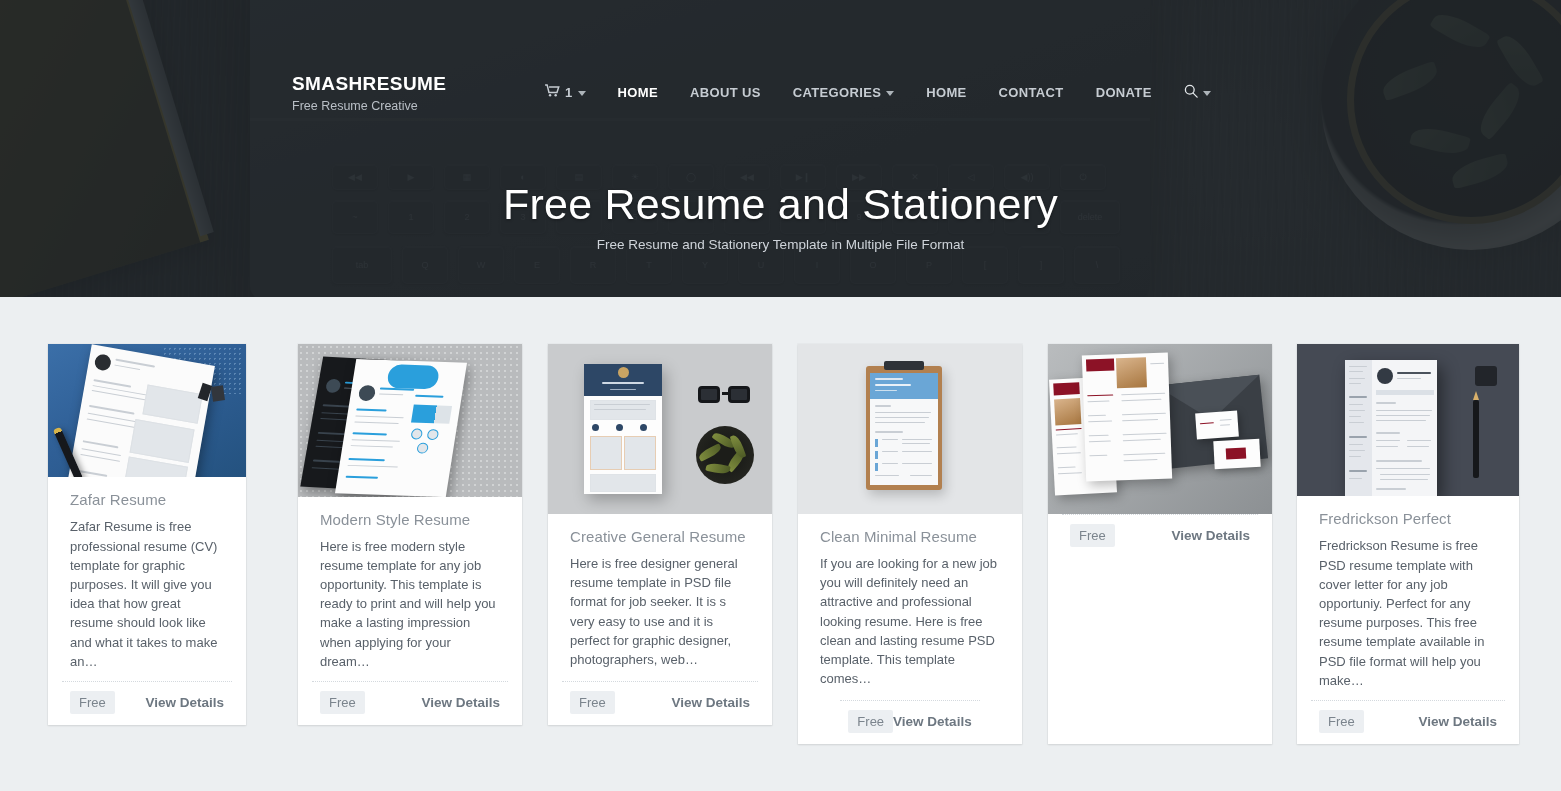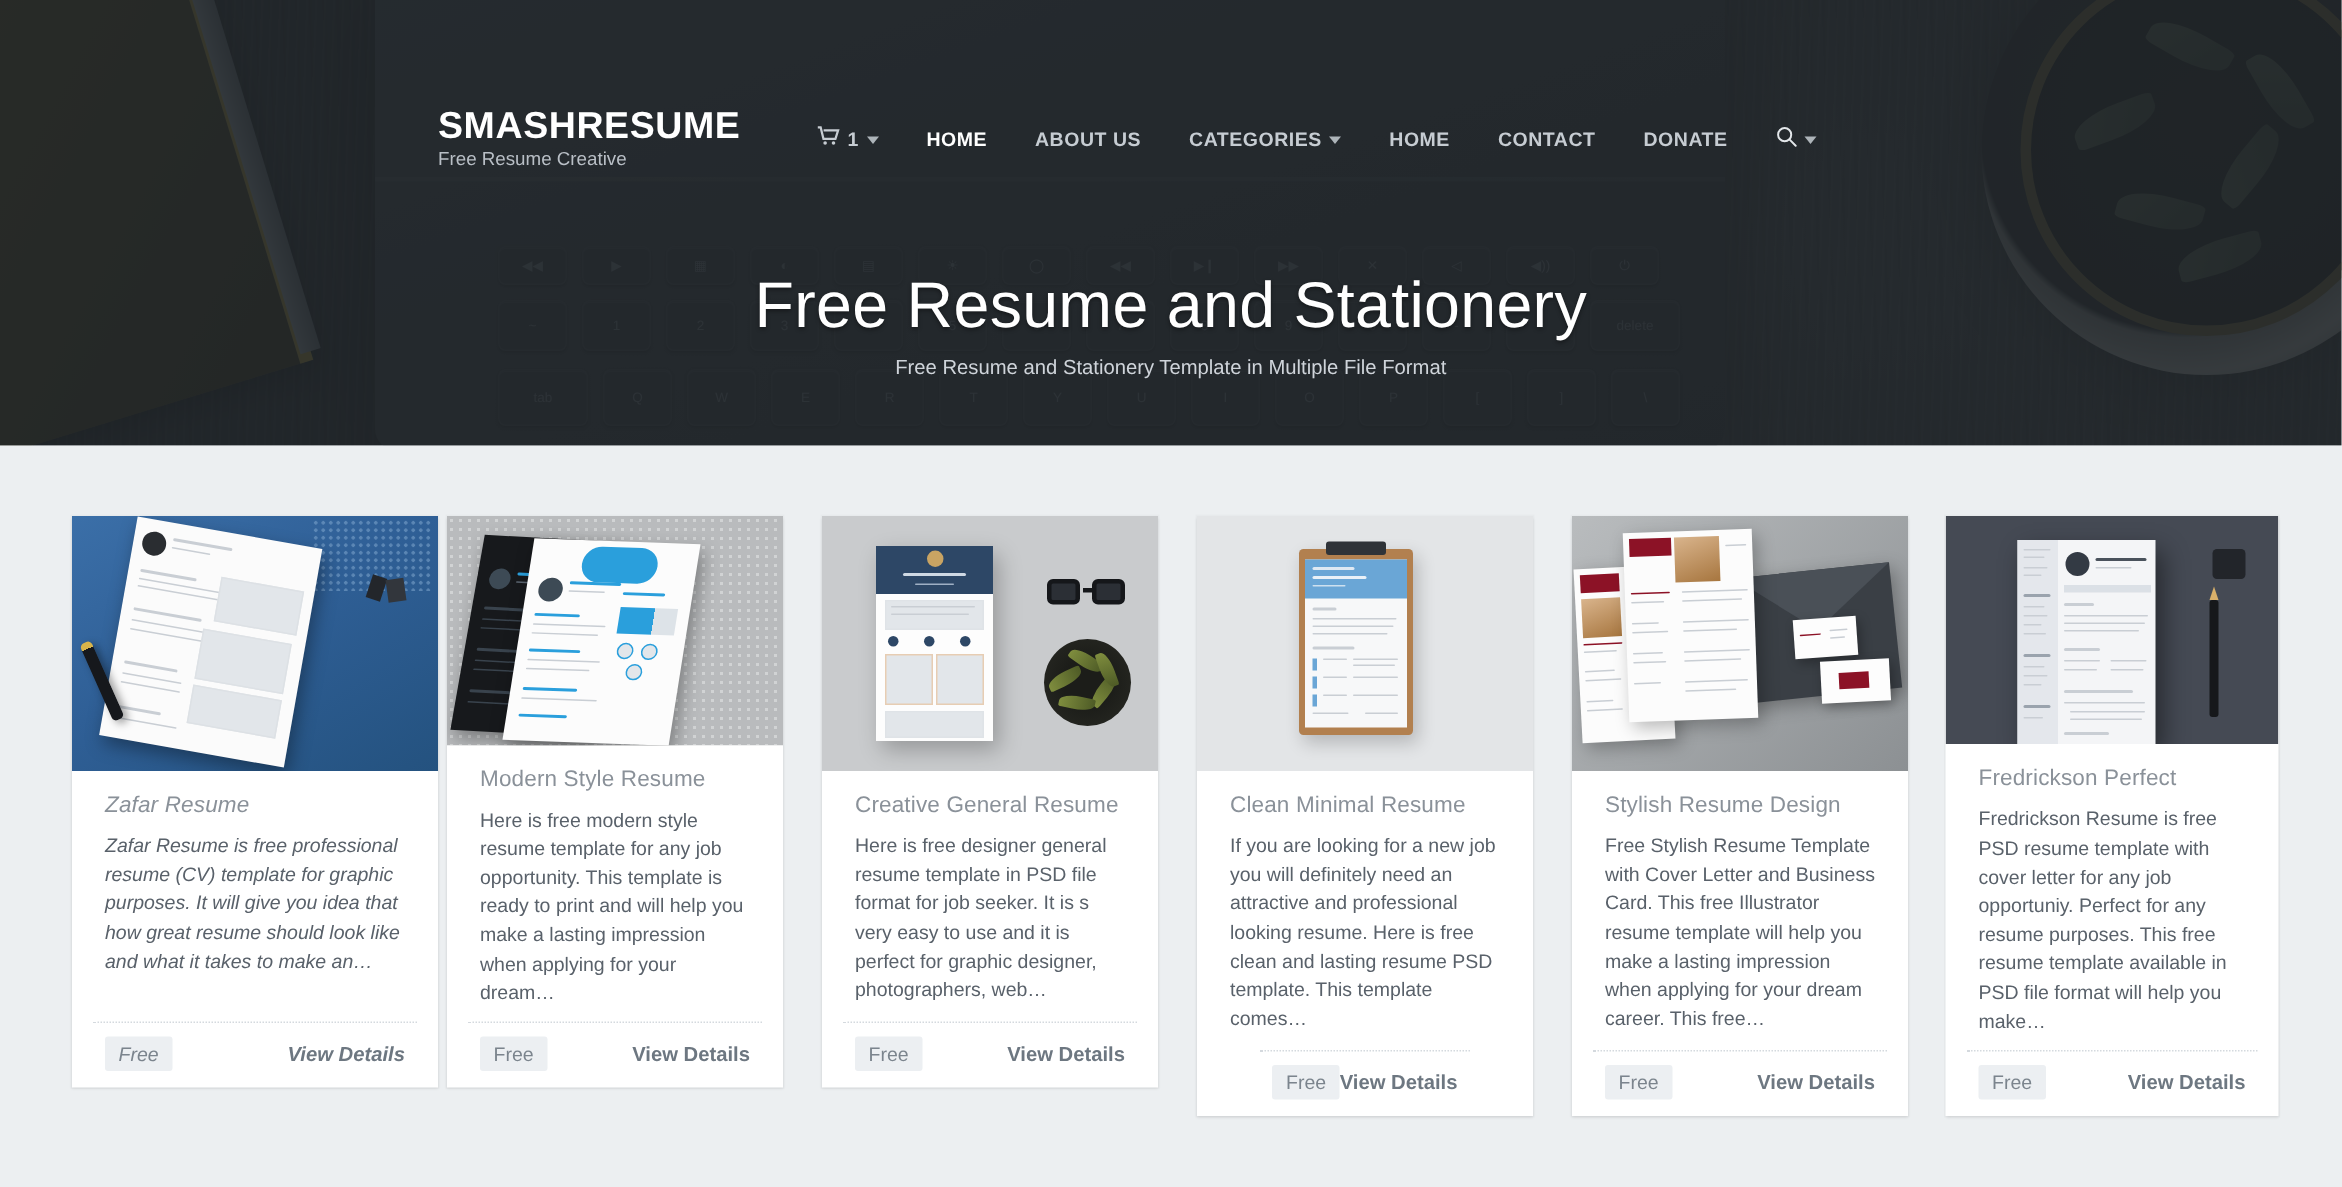--- a/index.html
+++ b/index.html
@@ -110,21 +110,21 @@
     position: relative;
     z-index: 5;
     height: 100%;
   }
   .brand {
     position: absolute;
     left: 292px; top: 73px;
   }
   .brand-title {
     color: #ffffff;
-    font-size: 25px;
+    font-size: 19px;
     font-weight: bold;
     letter-spacing: .4px;
     line-height: 22px;
   }
   .brand-sub {
     color: #b9bfc6;
     font-size: 12.5px;
     line-height: 16px;
     margin-top: 3px;
   }
@@ -423,21 +423,21 @@
       </div>
     </div>
 
     <div class="hero-title">Free Resume and Stationery</div>
     <div class="hero-sub">Free Resume and Stationery Template in Multiple File Format</div>
   </div>
 </div>
 
 <div class="content">
 
-  <div class="card" style="left:48px; top:47px; width:244px; height:381px;font-style:italic;">
+  <div class="card" style="left:48px; top:47px; width:198px; height:381px;">
     <div class="card-thumb">
       <div class="t1">
         <div class="t1-dots"></div>
         <div class="sheet t1-sheet">
           <div class="blk" style="left:6px;top:8px;width:16px;height:16px;border-radius:50%;background:#2a2d31;"></div>
           <div class="ln" style="left:26px;top:10px;width:40px;"></div>
           <div class="ln" style="left:26px;top:16px;width:26px;height:1px;"></div>
           <div class="ln" style="left:8px;top:34px;width:38px;"></div>
           <div class="ln" style="left:8px;top:40px;width:100px;height:1px;"></div>
           <div class="ln" style="left:8px;top:45px;width:96px;height:1px;"></div>
@@ -642,24 +642,20 @@
         </div>
         <div class="t5-card" style="right:34px;top:68px;width:42px;height:26px;transform:rotate(-4deg);">
           <div class="ln" style="left:4px;top:10px;width:14px;background:#8c1226;height:1px;"></div>
           <div class="ln" style="left:24px;top:8px;width:12px;height:1px;"></div>
           <div class="ln" style="left:24px;top:13px;width:10px;height:1px;"></div>
         </div>
         <div class="t5-card" style="right:12px;top:96px;width:46px;height:28px;transform:rotate(-3deg);">
           <div class="blk" style="left:12px;top:8px;width:20px;height:11px;background:#8c1226;"></div>
         </div>
       </div>
-    </div>
-    <div class="card-body">
-      <div class="card-title">Stylish Resume Design</div>
-      <div class="card-desc">Free Stylish Resume Template with Cover Letter and Business Card. This free Illustrator resume template will help you make a lasting impression when applying for your dream career. This free…</div>
     </div>
     <div class="card-foot">
       <span class="badge-free">Free</span>
       <a class="view-details">View Details</a>
     </div>
   </div>
 
   <div class="card" style="left:1297px; top:47px; width:222px; height:400px;">
     <div class="card-thumb">
       <div class="t6">

